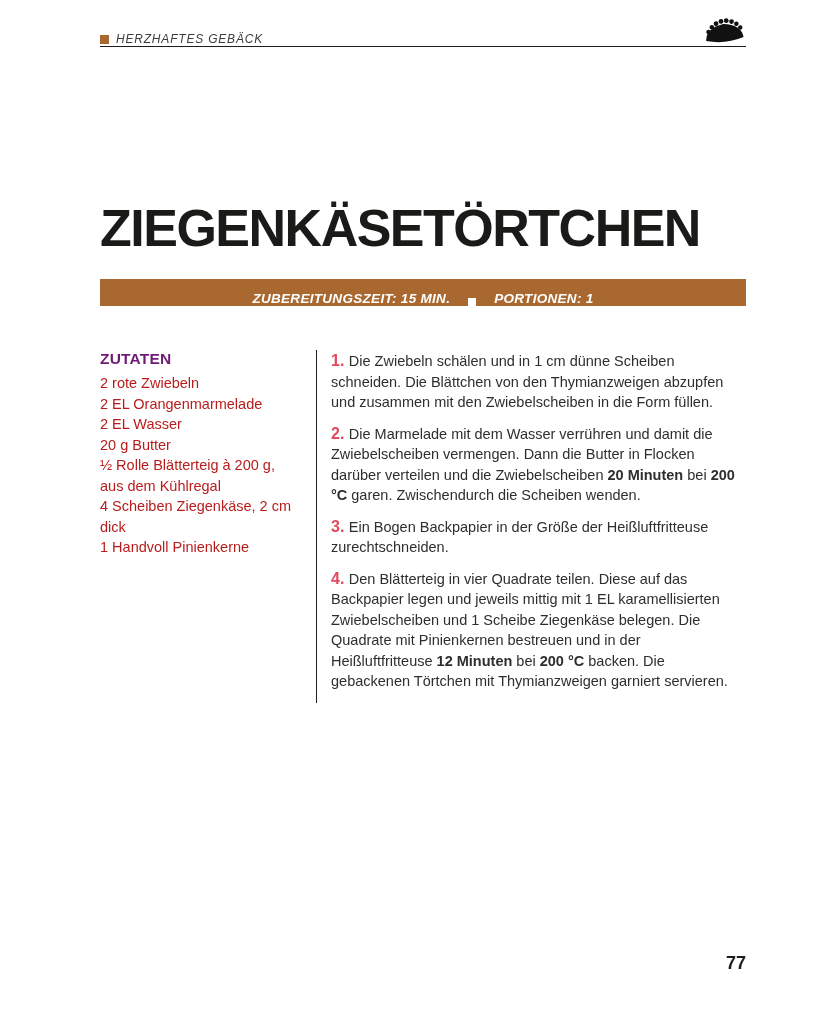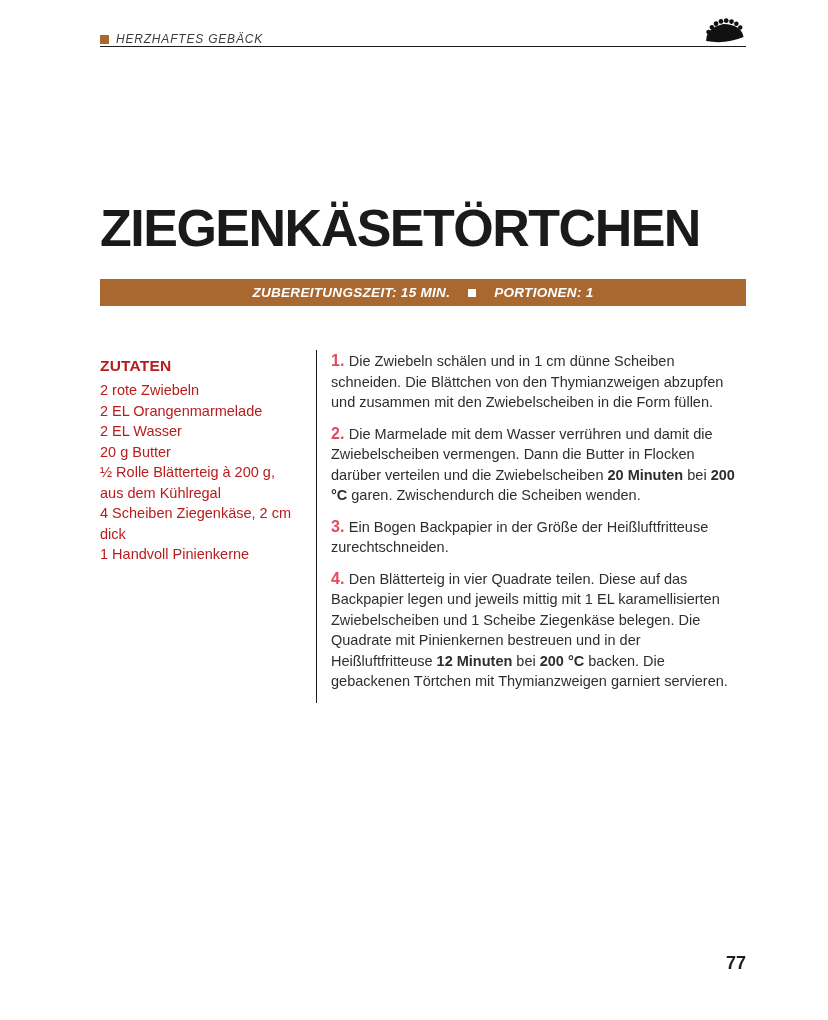--- a/index.html
+++ b/index.html
@@ -31,31 +31,31 @@
   .recipe-title {
     position: absolute; left: 100px; top: 198px; margin: 0;
     font-size: 52px; line-height: 60px; font-weight: bold;
     letter-spacing: -1.5px; color: #1a1a18; white-space: nowrap;
   }
 
   
   .meta-banner {
     top: 279px; height: 27px;
     background: #a9682f;
-    display: flex; align-items: center; justify-content: center; gap: 18px;
+    display: flex; align-items: flex-end; justify-content: center; gap: 18px;
     color: #ffffff; font-style: italic; font-weight: bold; font-size: 13.5px;
     letter-spacing: 0.3px;
   }
   .meta-banner .wsq { width: 8px; height: 8px; background: #ffffff; display: inline-block; }
 
   
   .columns { top: 350px; display: flex; }
   .ingredients { width: 216px; box-sizing: border-box; padding-right: 16px; flex-shrink: 0; }
   .ingredients h2 {
-    margin: 7px 0 5px 0; font-size: 15.5px; font-weight: bold; color: #b91c1c;
+    margin: 0 0 5px 0; font-size: 15.5px; font-weight: bold; color: #701a75;
     letter-spacing: 0.2px;
   }
   .ingredients ul { list-style: none; margin: 0; padding: 0; }
   .ingredients li { font-size: 14.5px; line-height: 20.5px; color: #b91c1c; }
   .col-divider { width: 1px; background: #1d1d1b; align-self: stretch; flex-shrink: 0; }
   .steps { flex: 1; padding-left: 14px; padding-top: 1px; }
   .steps .step { margin: 0 0 11px 0; font-size: 14.5px; line-height: 20.5px; color: #2e2e2d; }
   .steps .step-num { font-weight: bold; font-size: 16px; }
   .steps .b { font-weight: bold; }
 

